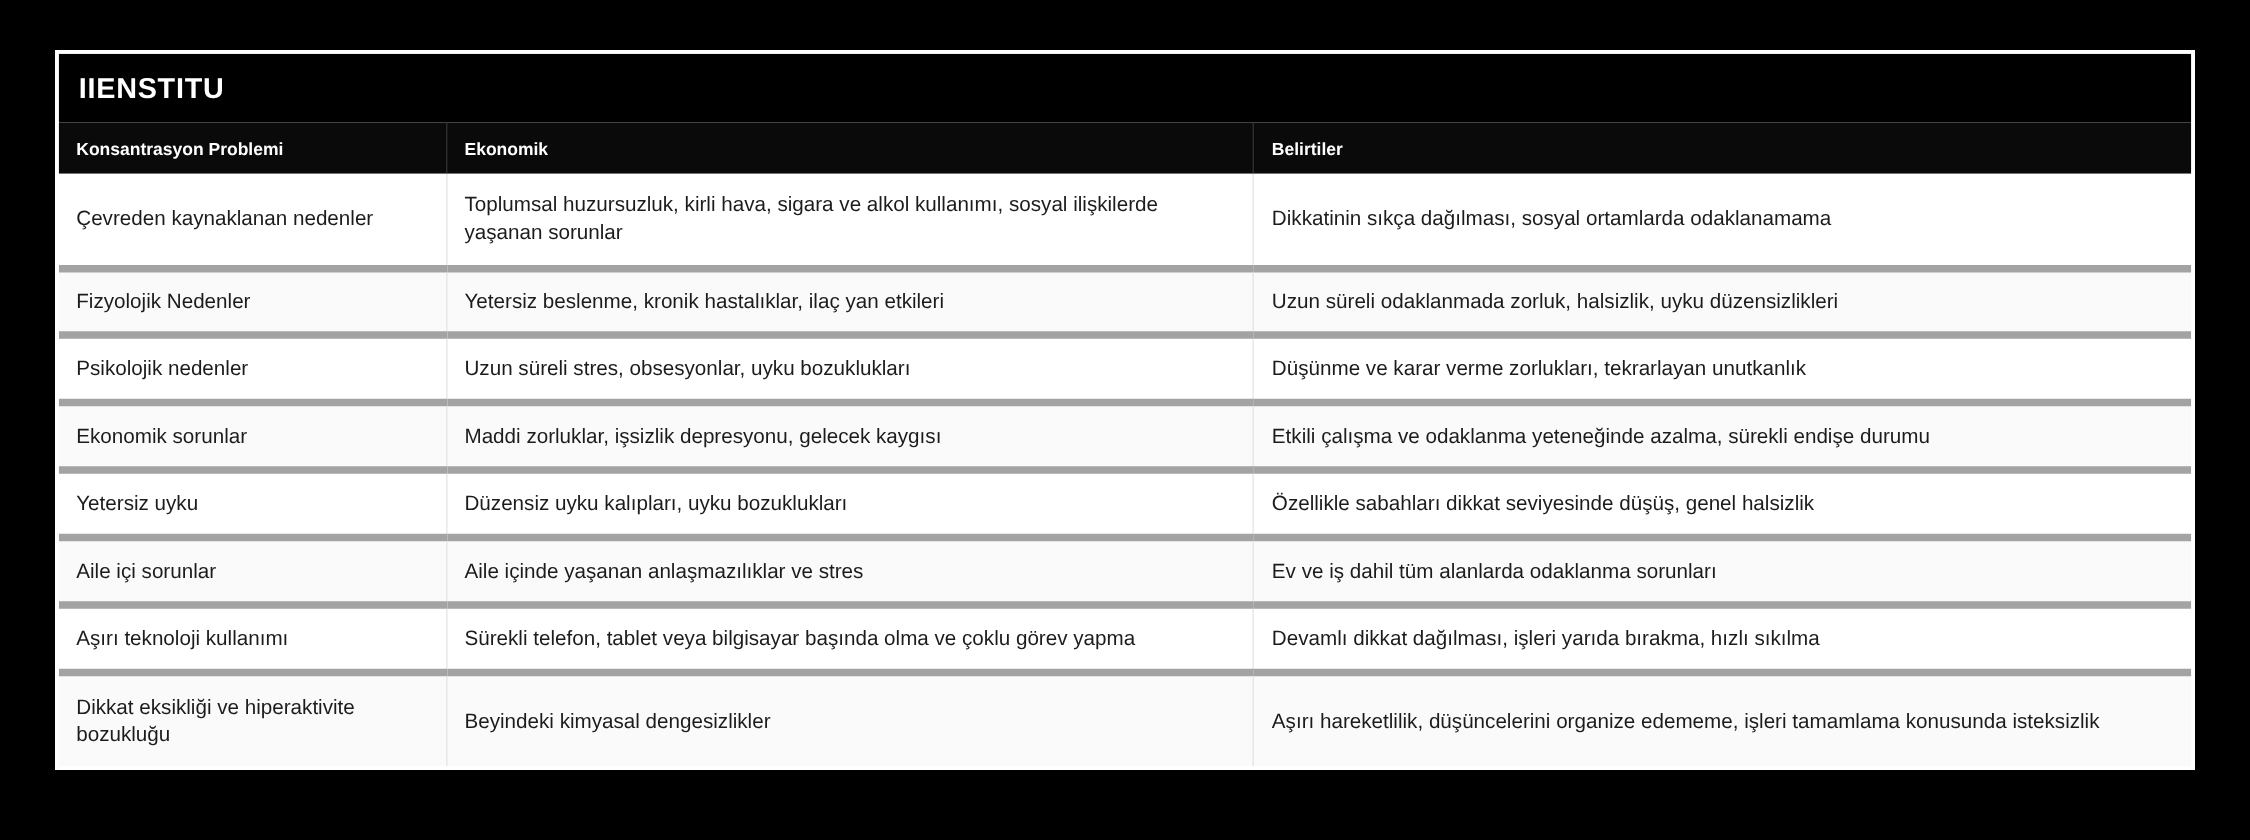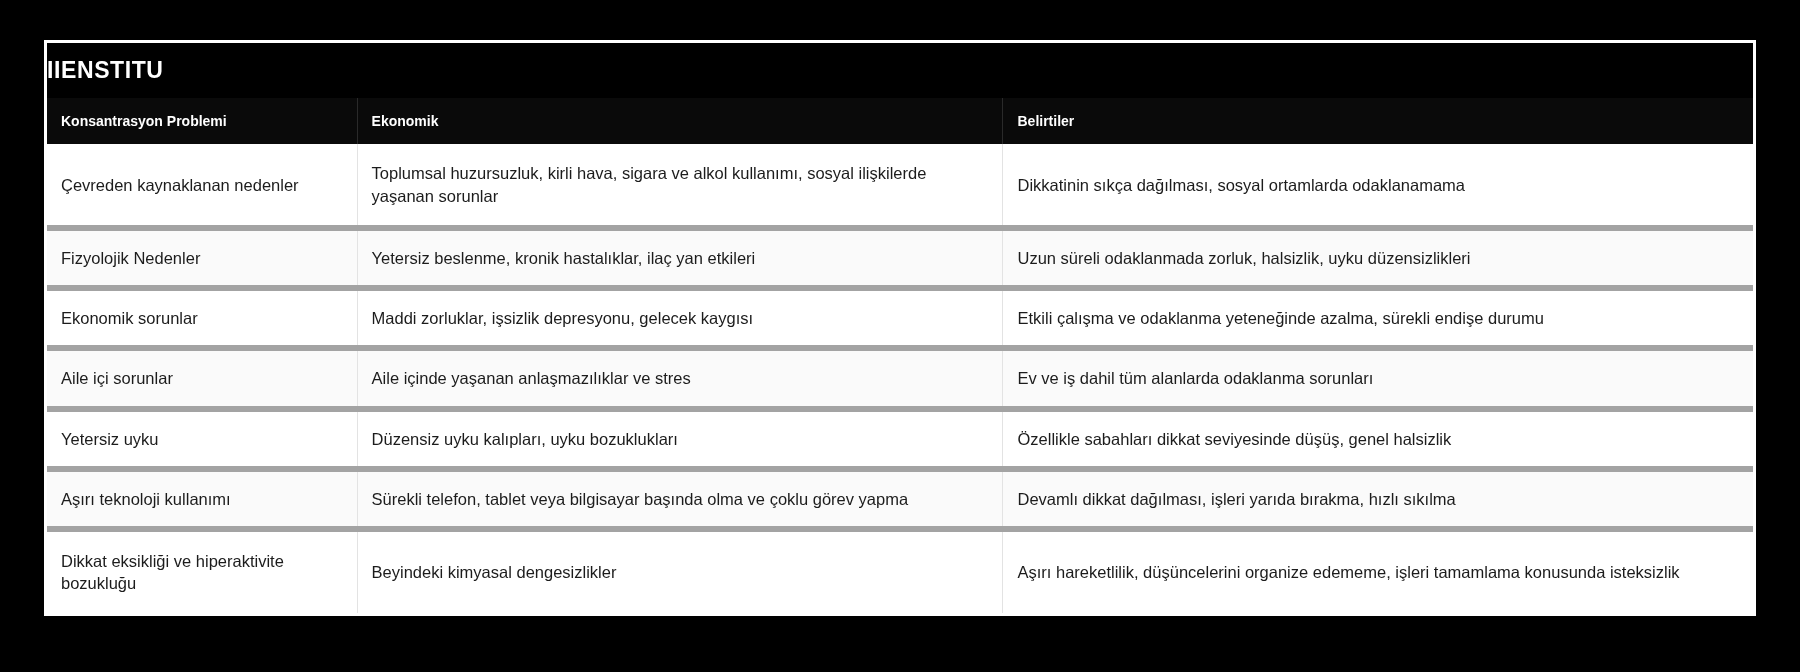--- a/index.html
+++ b/index.html
@@ -34,20 +34,21 @@
     flex-direction: column;
   }
 
   
   .brandbar {
     background: #000000;
     height: 55px;
     min-height: 55px;
     display: flex;
     align-items: center;
+    padding-left: 16px;
     box-sizing: border-box;
   }
   .brand-title {
     color: #ffffff;
     font-size: 23px;
     font-weight: bold;
     letter-spacing: 0.6px;
   }
 
   
@@ -140,37 +141,42 @@
           <div class="td col-2">Toplumsal huzursuzluk, kirli hava, sigara ve alkol kullanımı, sosyal ilişkilerde yaşanan sorunlar</div>
           <div class="td col-3">Dikkatinin sıkça dağılması, sosyal ortamlarda odaklanamama</div>
         </div>
 
         <div class="tr row-std">
           <div class="td col-1">Fizyolojik Nedenler</div>
           <div class="td col-2">Yetersiz beslenme, kronik hastalıklar, ilaç yan etkileri</div>
           <div class="td col-3">Uzun süreli odaklanmada zorluk, halsizlik, uyku düzensizlikleri</div>
         </div>
 
+        <div class="tr row-std">
+          <div class="td col-1">Psikolojik nedenler</div>
+          <div class="td col-2">Uzun süreli stres, obsesyonlar, uyku bozuklukları</div>
+          <div class="td col-3">Düşünme ve karar verme zorlukları, tekrarlayan unutkanlık</div>
+        </div>
 
         <div class="tr row-std">
           <div class="td col-1">Ekonomik sorunlar</div>
           <div class="td col-2">Maddi zorluklar, işsizlik depresyonu, gelecek kaygısı</div>
           <div class="td col-3">Etkili çalışma ve odaklanma yeteneğinde azalma, sürekli endişe durumu</div>
         </div>
 
         <div class="tr row-std">
+          <div class="td col-1">Yetersiz uyku</div>
+          <div class="td col-2">Düzensiz uyku kalıpları, uyku bozuklukları</div>
+          <div class="td col-3">Özellikle sabahları dikkat seviyesinde düşüş, genel halsizlik</div>
+        </div>
+
+        <div class="tr row-std">
           <div class="td col-1">Aile içi sorunlar</div>
           <div class="td col-2">Aile içinde yaşanan anlaşmazılıklar ve stres</div>
           <div class="td col-3">Ev ve iş dahil tüm alanlarda odaklanma sorunları</div>
-        </div>
-
-        <div class="tr row-std">
-          <div class="td col-1">Yetersiz uyku</div>
-          <div class="td col-2">Düzensiz uyku kalıpları, uyku bozuklukları</div>
-          <div class="td col-3">Özellikle sabahları dikkat seviyesinde düşüş, genel halsizlik</div>
         </div>
 
 
         <div class="tr row-std">
           <div class="td col-1">Aşırı teknoloji kullanımı</div>
           <div class="td col-2">Sürekli telefon, tablet veya bilgisayar başında olma ve çoklu görev yapma</div>
           <div class="td col-3">Devamlı dikkat dağılması, işleri yarıda bırakma, hızlı sıkılma</div>
         </div>
 
 

